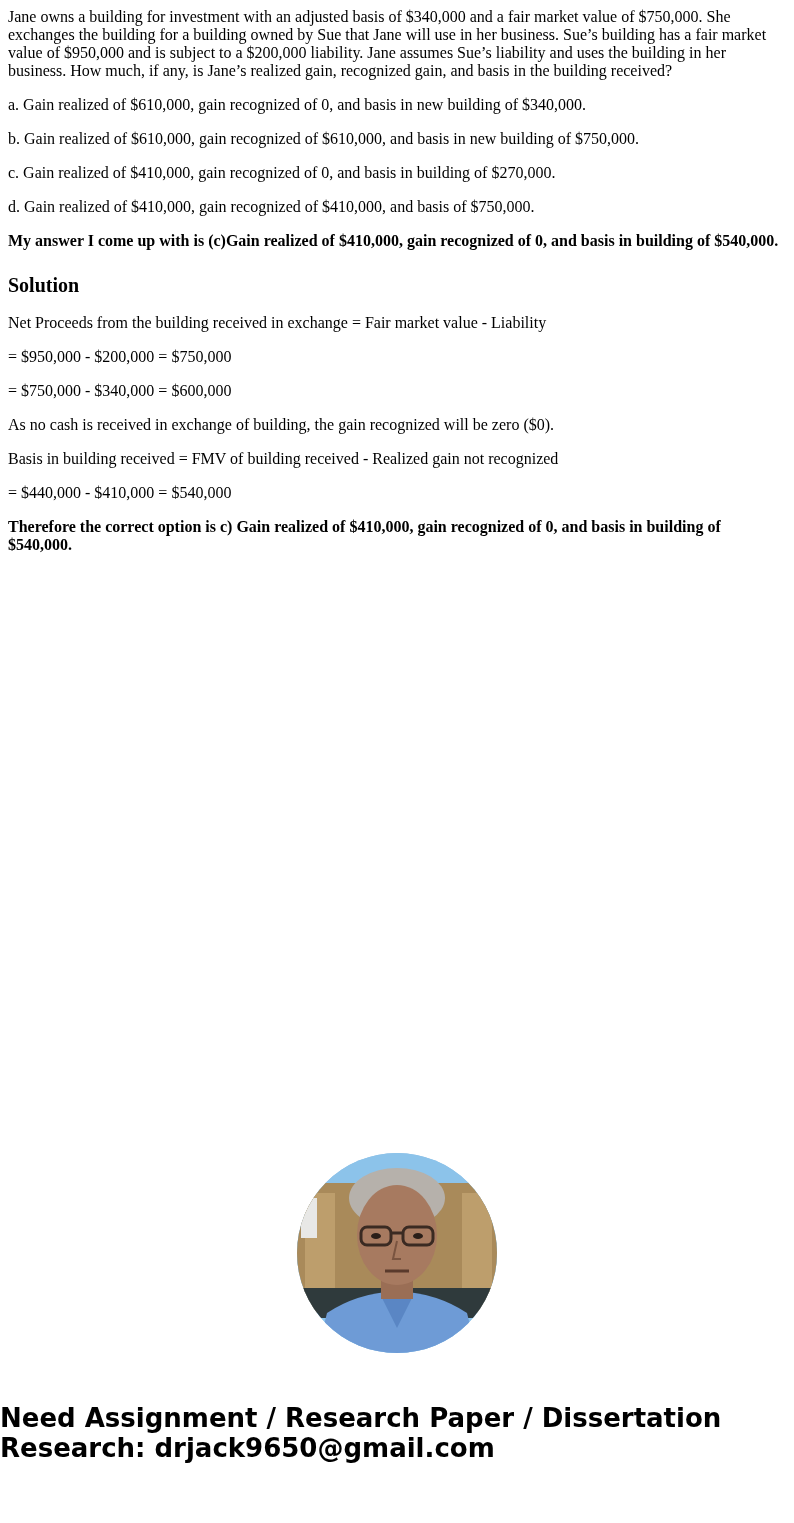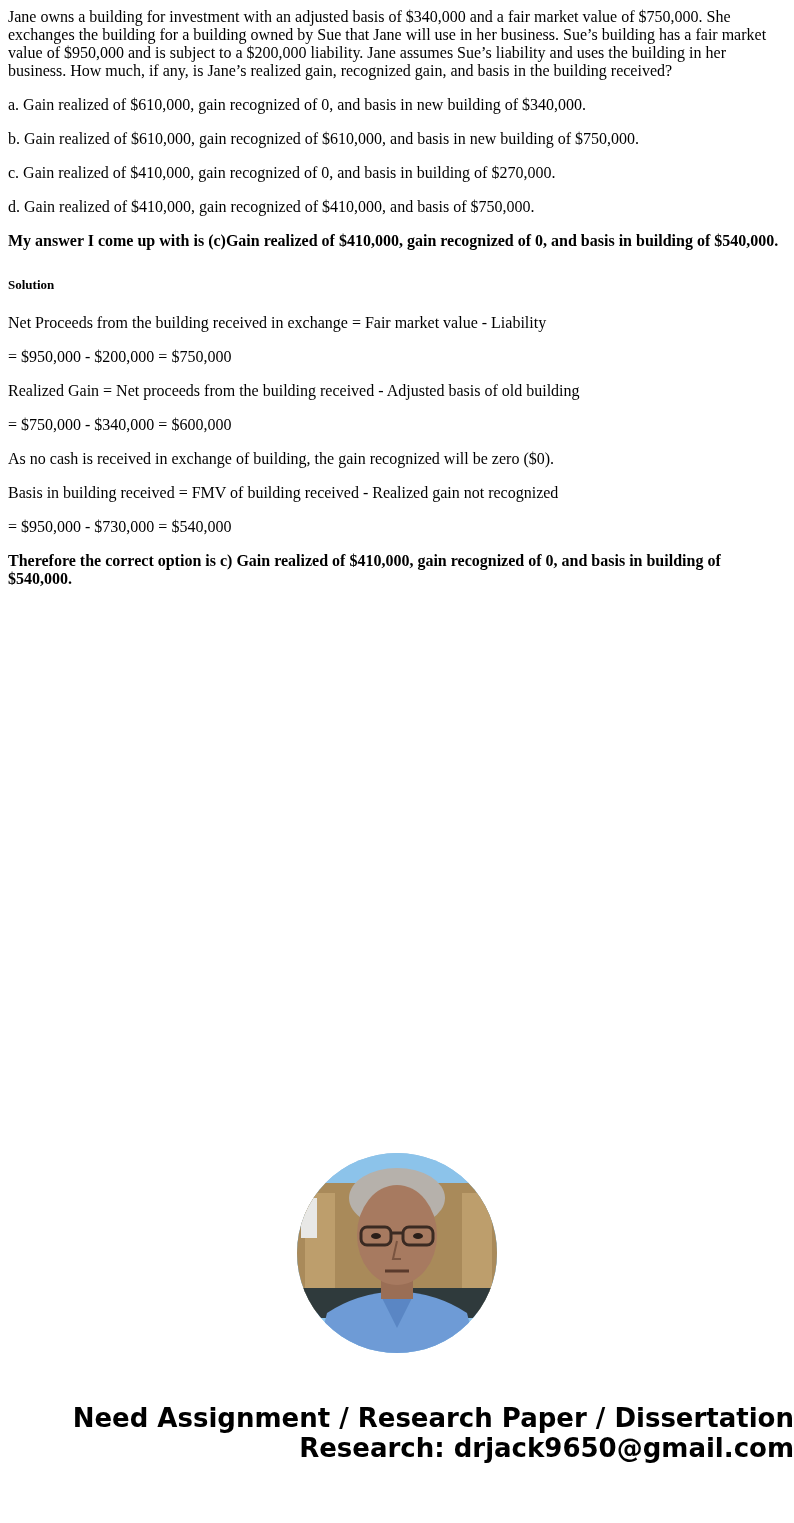--- a/index.html
+++ b/index.html
@@ -24,21 +24,21 @@
       width: 778px;
     }
     .content p {
       margin: 0 0 16px 0;
       font-family: Liberation Serif, serif;
     }
     .content p.bold {
       font-weight: bold;
     }
     .content h3 {
-      font-size: 13px;
+      font-size: 20px;
       line-height: 22px;
       font-weight: bold;
       margin: 24px 0 18px 0;
     }
     .question { margin-bottom: 16px; }
     .avatar {
       position: absolute;
       left: 297px;
       top: 1153px;
       width: 200px;
@@ -46,21 +46,21 @@
       border-radius: 50%;
       overflow: hidden;
       background: #8fbde3;
     }
     .avatar svg { display: block; }
     .promo {
       position: absolute;
       left: 0;
       top: 1403px;
       width: 794px;
-      text-align: right;
+      text-align: left;
       font-family: "DejaVu Sans", sans-serif;
       font-weight: bold;
       font-size: 26px;
       line-height: 30px;
       color: #000000;
     }
   </style>
 </head>
 <body>
 
@@ -69,25 +69,24 @@
   <p>a. Gain realized of $610,000, gain recognized of 0, and basis in new building of $340,000.</p>
   <p>b. Gain realized of $610,000, gain recognized of $610,000, and basis in new building of $750,000.</p>
   <p>c. Gain realized of $410,000, gain recognized of 0, and basis in building of $270,000.</p>
   <p>d. Gain realized of $410,000, gain recognized of $410,000, and basis of $750,000.</p>
   <p class="bold">My answer I come up with is (c)Gain realized of $410,000, gain recognized of 0, and basis in building of $540,000.</p>
 
   <h3>Solution</h3>
 
   <p>Net Proceeds from the building received in exchange = Fair market value - Liability</p>
   <p>= $950,000 - $200,000 = $750,000</p>
-  <p>Realized Gain = Net proceeds from the building received - Adjusted basis of old building</p>
   <p>= $750,000 - $340,000 = $600,000</p>
   <p>As no cash is received in exchange of building, the gain recognized will be zero ($0).</p>
   <p>Basis in building received = FMV of building received - Realized gain not recognized</p>
-  <p>= $950,000 - $730,000 = $540,000</p>
+  <p>= $440,000 - $410,000 = $540,000</p>
   <p class="bold">Therefore the correct option is c) Gain realized of $410,000, gain recognized of 0, and basis in building of $540,000.</p>
 </div>
 
 <div class="avatar">
   <svg width="200" height="200" viewBox="0 0 200 200">
 
     <rect x="0" y="0" width="200" height="200" fill="#8cc3ea"></rect>
 
     <rect x="0" y="30" width="200" height="130" fill="#a98a5a"></rect>
     <rect x="8" y="40" width="30" height="100" fill="#c2a270" opacity="0.8"></rect>

